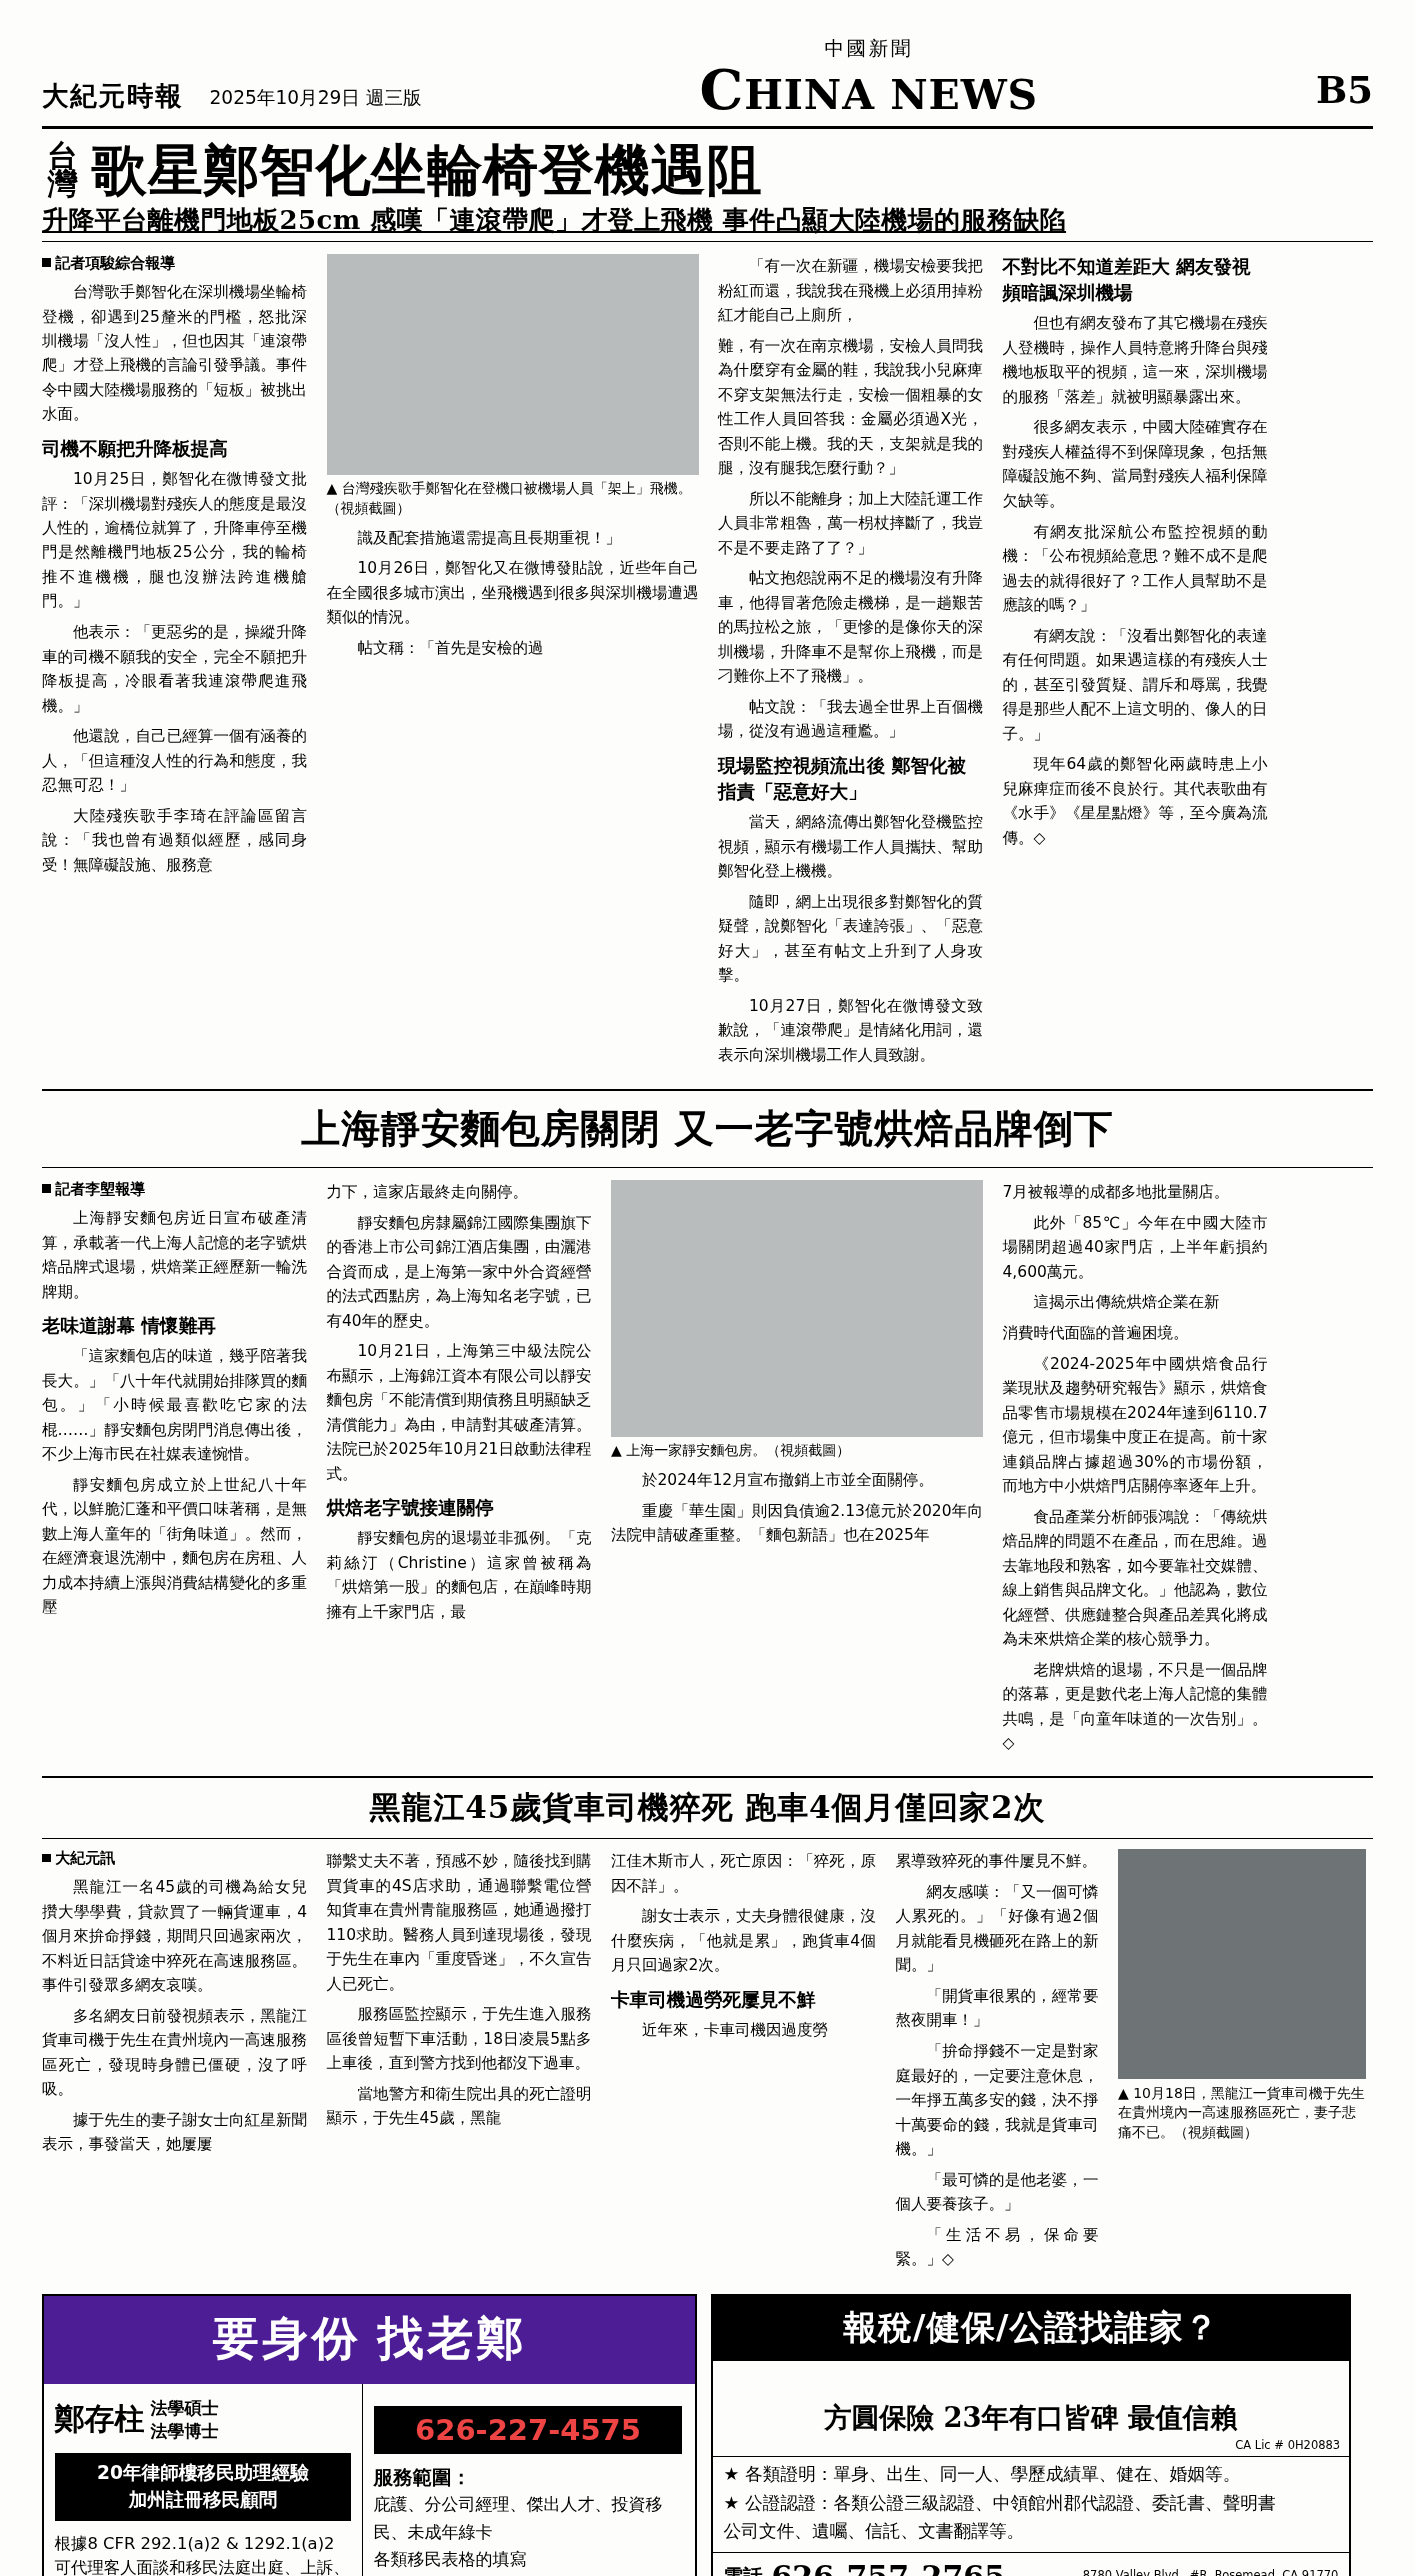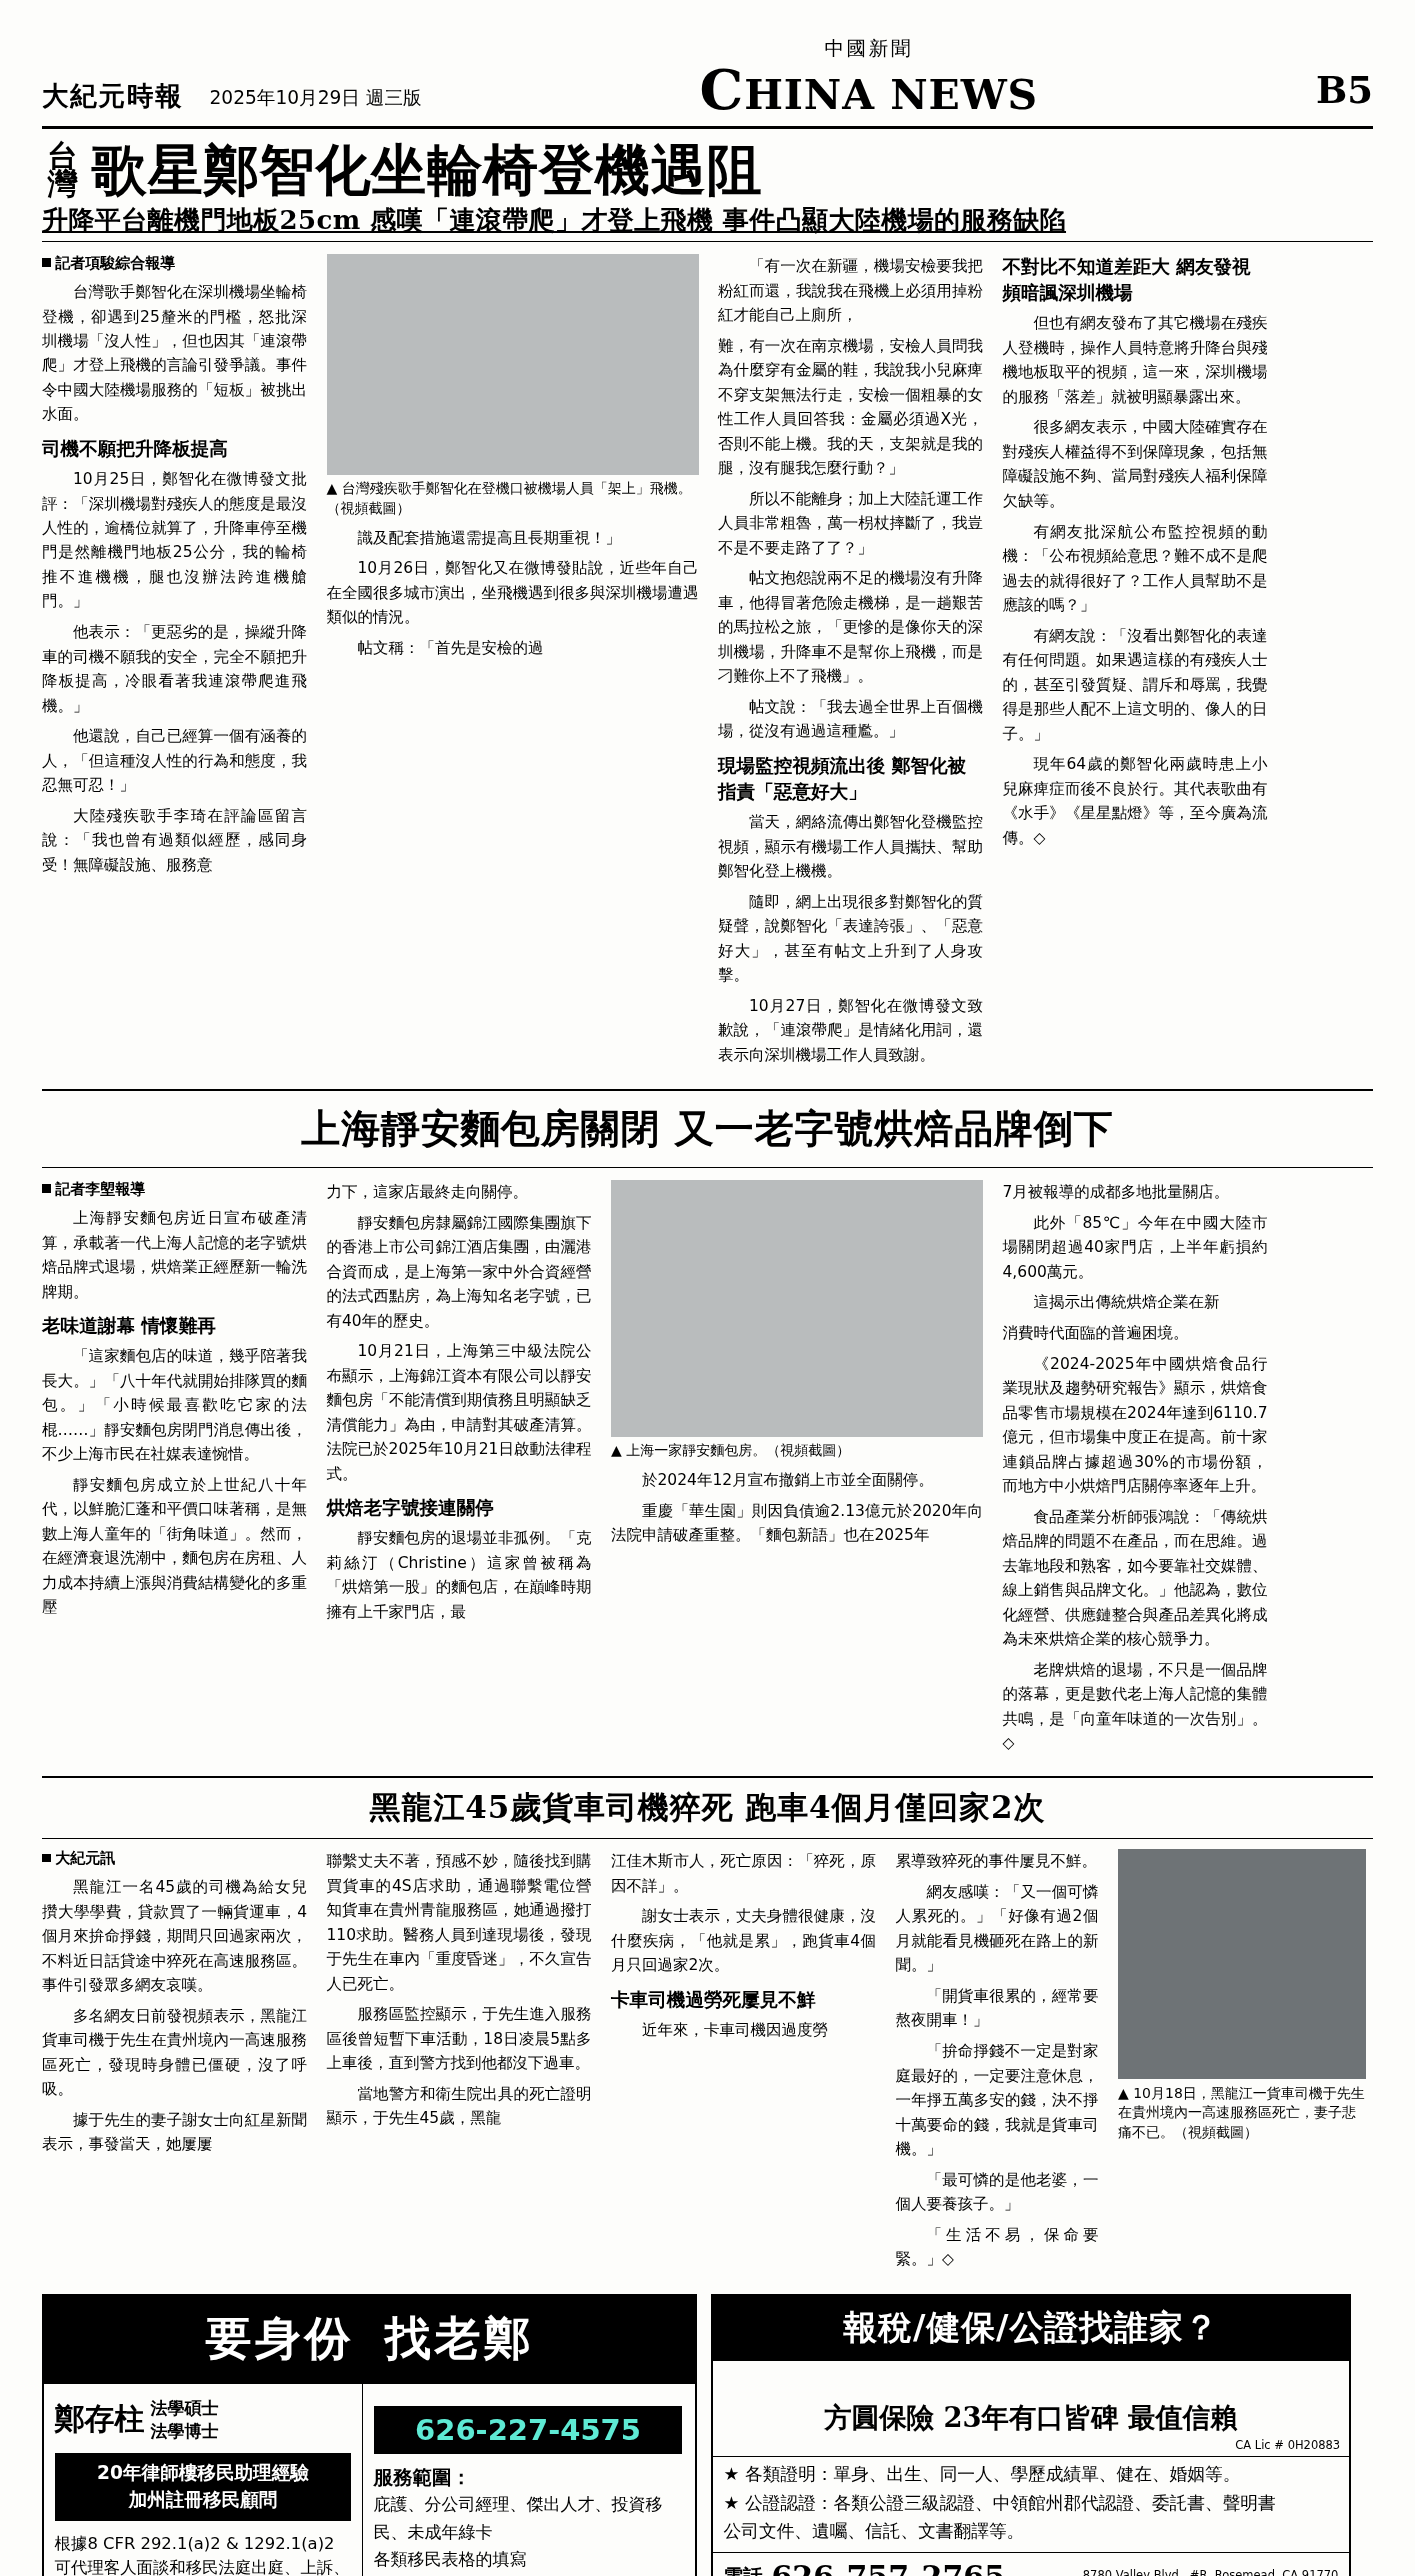--- a/index.html
+++ b/index.html
@@ -67,29 +67,29 @@
   .h3-band { margin-top:14px; border-top:2.7px solid #000; border-bottom:0.9px solid #000; padding:8.8px 0; }
   .h3-title { text-align:center; font-family:"DejaVu Serif", serif; font-weight:bold; font-size:31px; letter-spacing:0.9px; }
 
   .sec3 { display:flex; gap:19.5px; margin-top:10.6px; }
 
   
   .ads { display:flex; gap:14px; margin-top:16px; }
   .ad-left { width:655px; border:2.7px solid #000; }
   .ad-right { width:640px; }
 
-  .adl-top { background:#000000; color:#fff; text-align:center; font-family:Liberation Mono, monospace;
+  .adl-top { background:#4c1d95; color:#fff; text-align:center; font-family:Liberation Sans, sans-serif;
              font-weight:bold; font-size:46px; letter-spacing:3.5px; padding:12.4px 0 14px; }
   .adl-mid { display:flex; }
   .adl-l { width:318px; padding:12.4px 10.6px; }
   .adl-r { width:331px; padding:12.4px 10.6px; border-left:0.9px solid #000;}
   .name-row { display:flex; align-items:center; gap:6px; }
   .adl-name { font-family:"DejaVu Serif", serif; font-weight:bold; font-size:30px; }
   .adl-deg { font-size:17px; line-height:1.35; font-weight:bold;}
-  .adl-phone { background:#000; color:#5eead4; font-weight:bold; font-size:29px; text-align:center; padding:7px 5.3px; margin:8.8px 0 0;}
+  .adl-phone { background:#000; color:#ef4444; font-weight:bold; font-size:29px; text-align:center; padding:7px 5.3px; margin:8.8px 0 0;}
   .adl-box { background:#000; color:#fff; text-align:center; font-weight:bold; font-size:18.6px; padding:7px 3.5px; line-height:1.45; margin-top:10.6px;}
   .adl-small { font-size:16.4px; line-height:1.5; margin-top:10.6px; }
   .svc-title { font-weight:bold; font-size:19.5px; }
   .svc-list { font-size:17px; line-height:1.62; }
 
   .ad-r1 { border:2.7px solid #000; }
   .ad-r1-top { background:#000; color:#fff; text-align:center; font-family:"DejaVu Serif", serif; font-weight:bold; font-size:34px; padding:8.8px 0 10.6px; letter-spacing:0.9px;}
   .ad-r1-sub { text-align:center; font-family:"DejaVu Serif", serif; font-weight:bold; font-size:27.4px; padding:7px 0 1.8px;margin-top:32px; }
   .ad-r1-lic { text-align:right; font-size:11.5px; padding:0 8.8px 3.5px; }
   .ad-r1-rows { font-size:17.7px; line-height:1.6; padding:3.5px 10.6px 7px; border-top:0.9px solid #000;}

